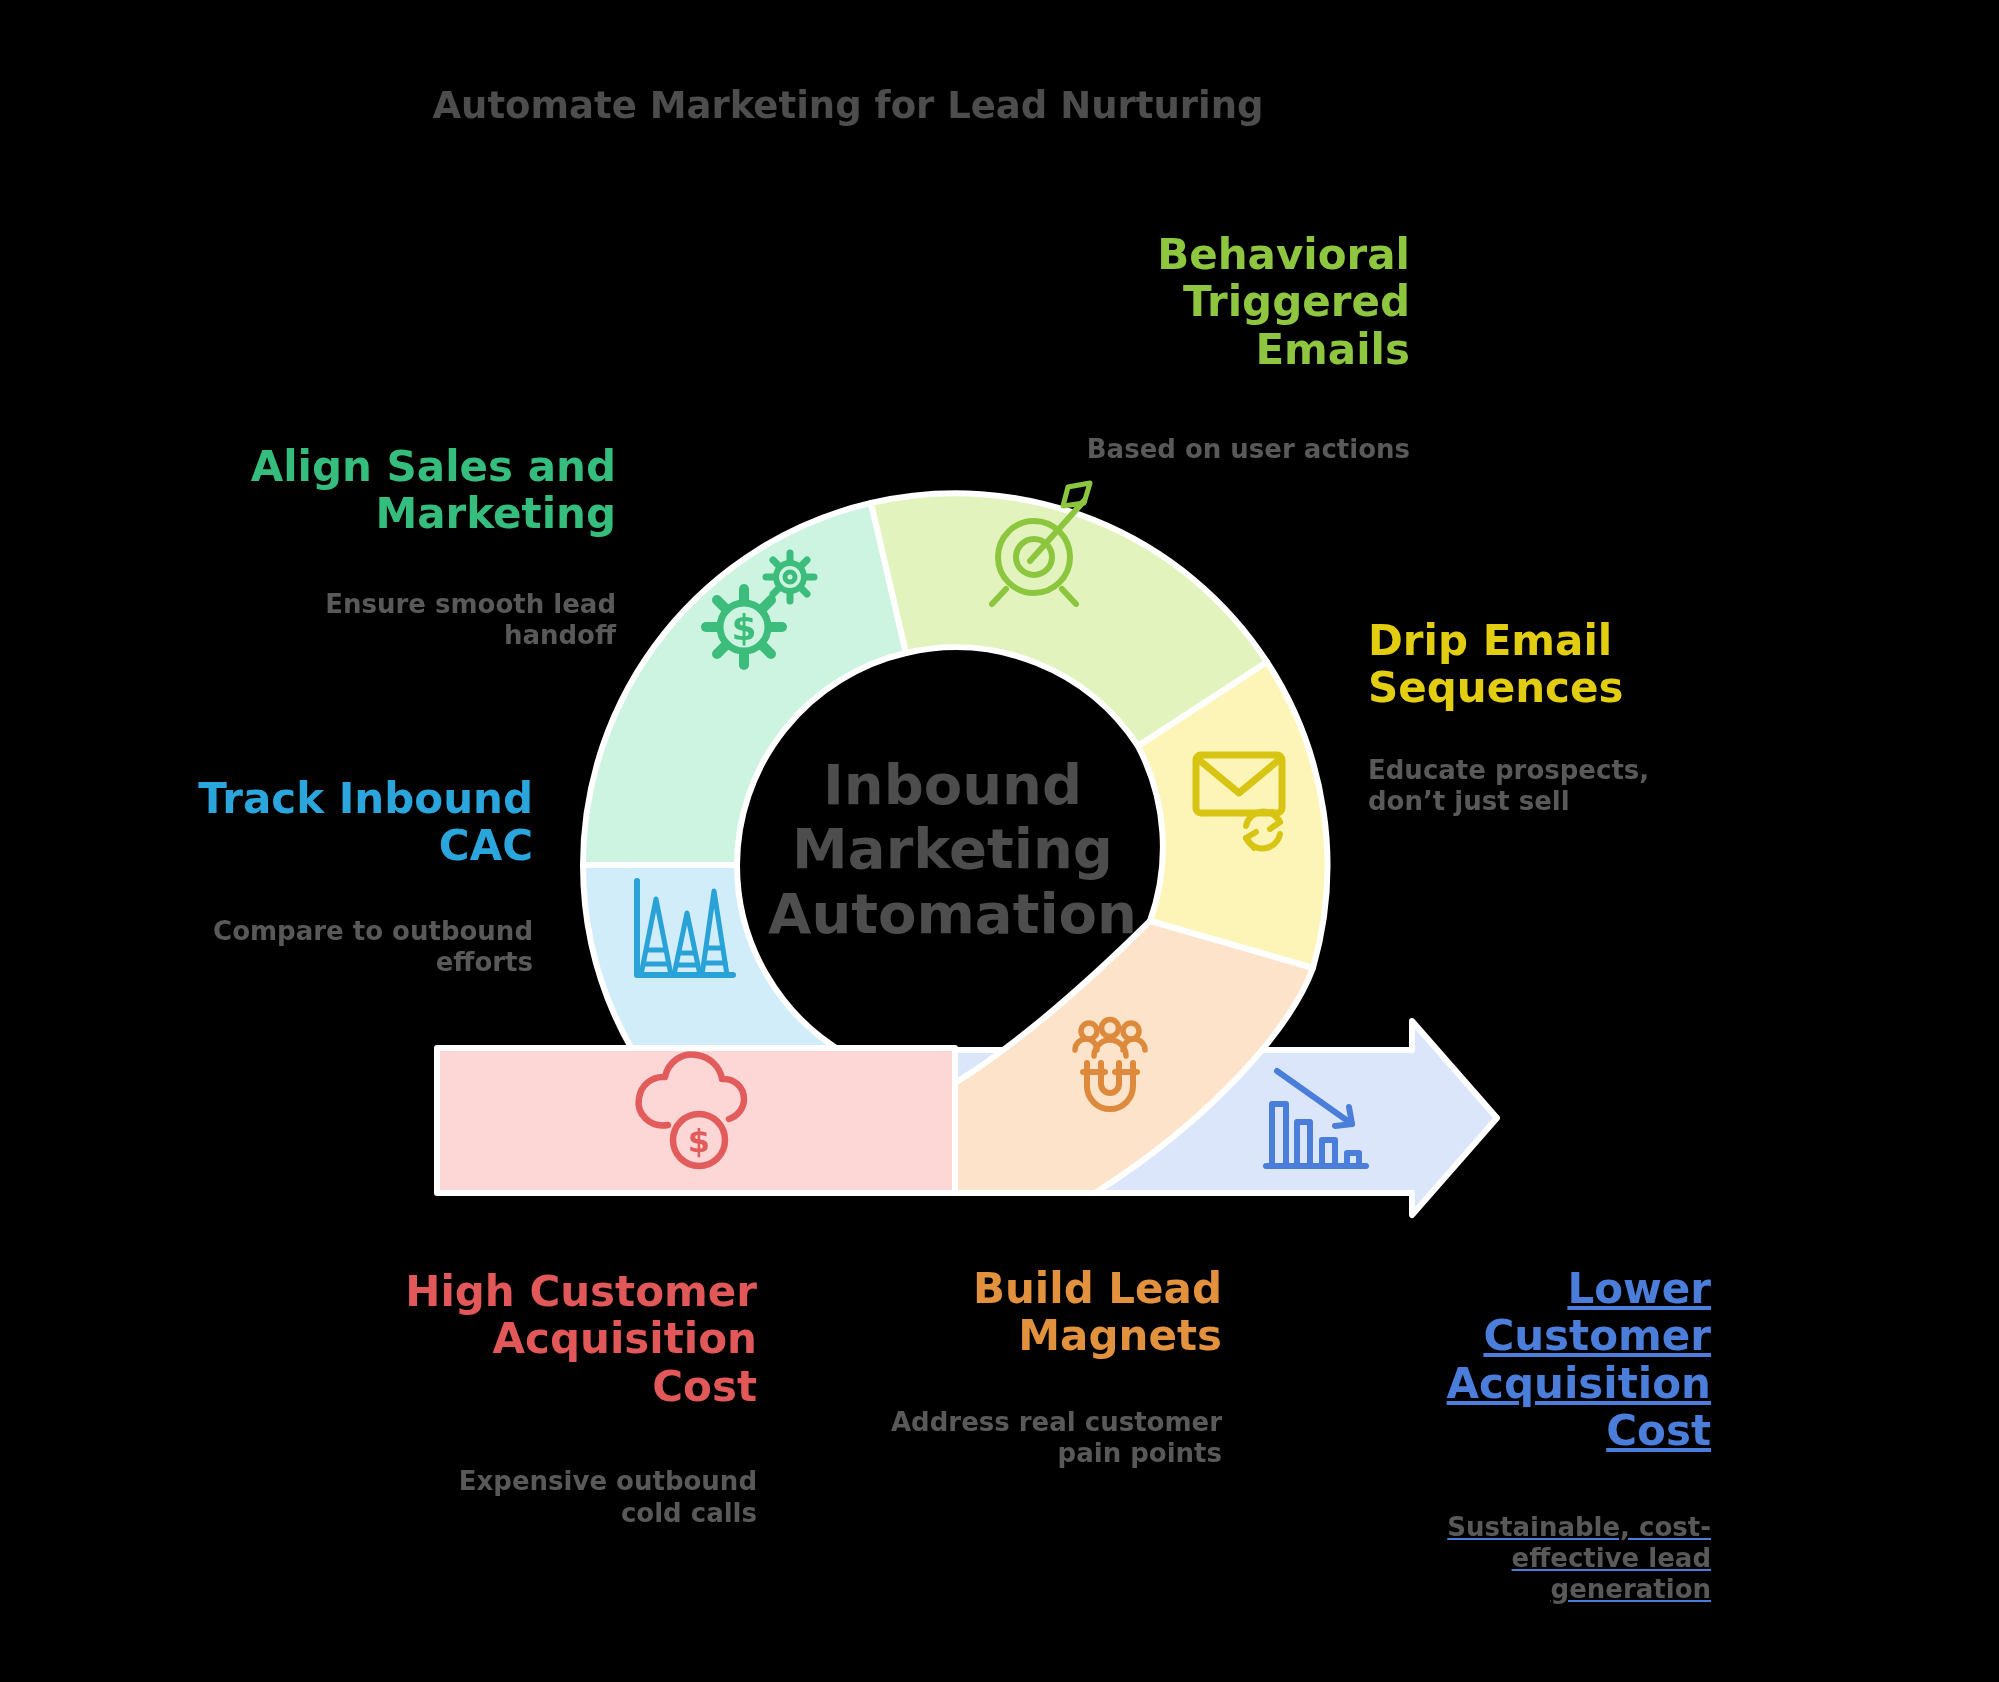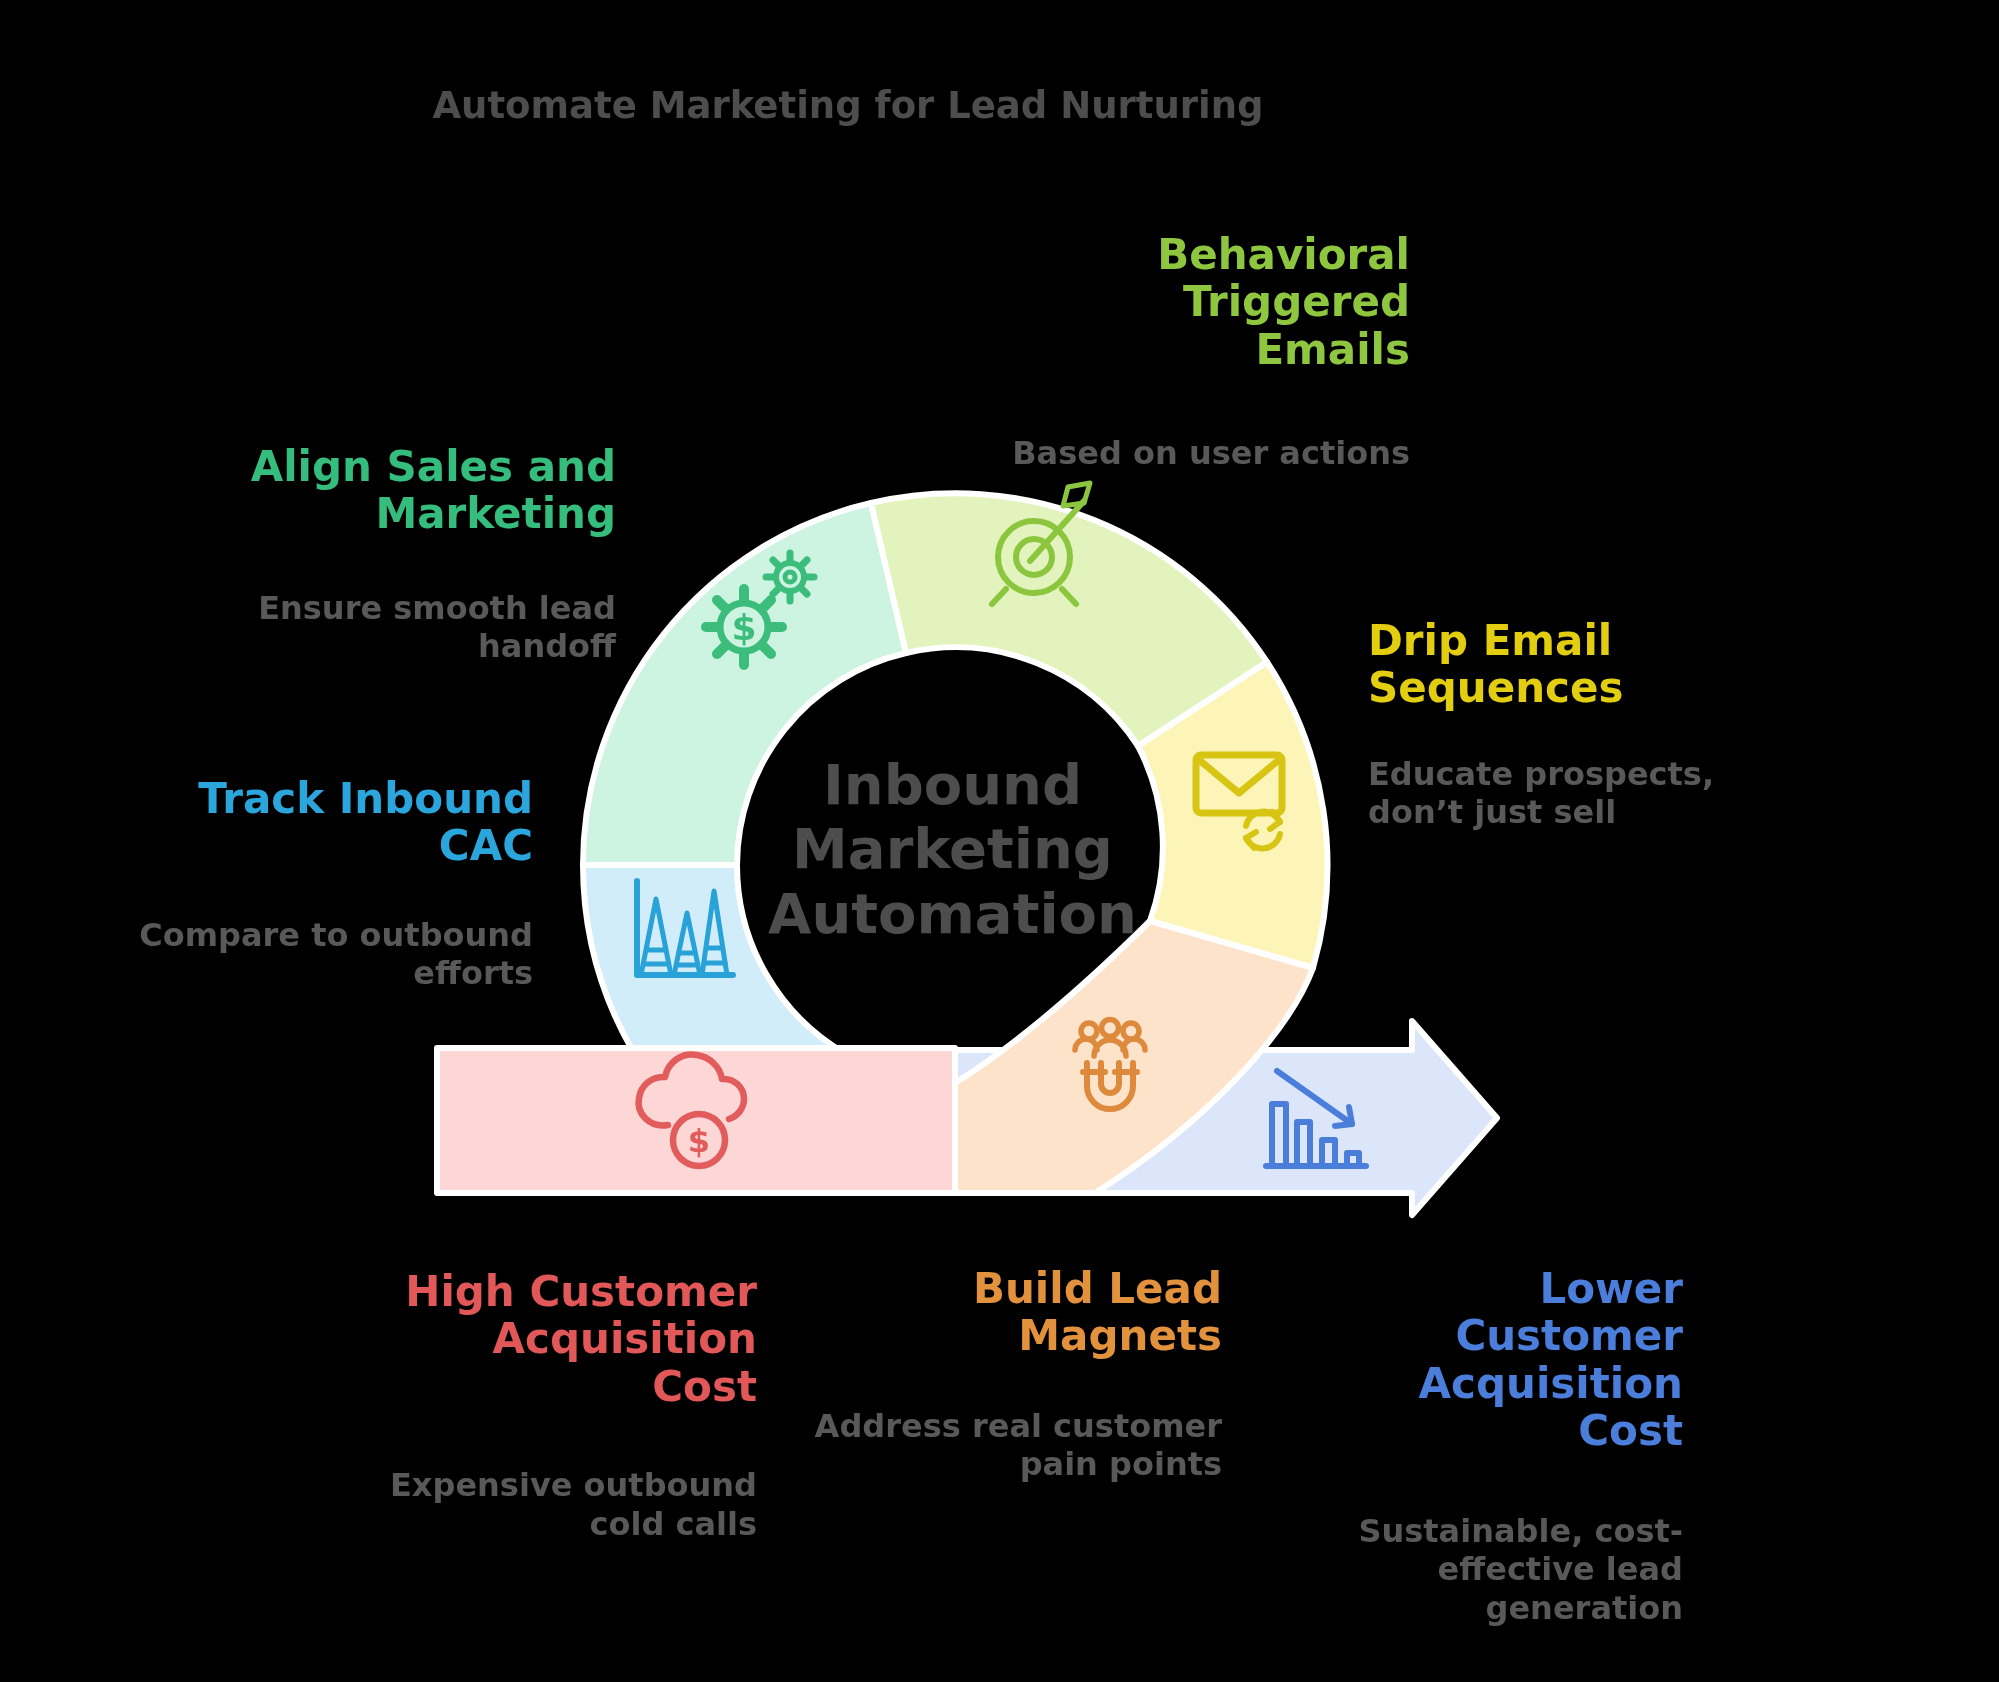--- a/index.html
+++ b/index.html
@@ -19,41 +19,41 @@
   .ic-mint{stroke:var(--mint_stroke);}   .ic-lime{stroke:var(--lime_stroke);}
   .ic-yellow{stroke:var(--yellow_stroke);} .ic-orange{stroke:var(--orange_stroke);}
   .ic-red{stroke:var(--pink_stroke);}    .ic-cyan{stroke:var(--cyan_stroke);}
   .ic-peri{stroke:var(--peri_stroke);}
   .tx-mint{fill:var(--mint_stroke);font-weight:bold;text-anchor:middle;font-family:"DejaVu Sans",sans-serif;}
   .tx-red{fill:var(--pink_stroke);font-weight:bold;text-anchor:middle;font-family:"DejaVu Sans",sans-serif;}
 
   
   .label{position:absolute;white-space:pre-line;}
   .label .h{font-weight:bold;font-size:42px;line-height:1.13;}
-  .label .s{font-weight:bold;font-size:32px;line-height:1.2;color:var(--gray_text);}
+  .label .s{font-weight:bold;font-size:26px;line-height:1.2;color:var(--gray_text);}
   .ta-c{text-align:right;} .ta-r{text-align:right;} .ta-l{text-align:left;}
 
   .page-title{position:absolute;left:0;top:84px;width:1696px;text-align:center;
               font-weight:bold;font-size:37px;color:var(--title_text);}
   .center-label{position:absolute;left:705px;top:753px;width:495px;text-align:center;
               font-weight:bold;font-size:56px;line-height:1.15;color:var(--title_text);white-space:pre-line;}
 
   .lbl-behavioral{left:960px;top:212px;width:450px;color:var(--lime_text);}
   .lbl-behavioral .s{margin-top:42px;}
   .lbl-align{left:116px;top:424px;width:500px;color:var(--green_text);}
   .lbl-align .s{margin-top:32px;}
   .lbl-drip{left:1368px;top:598px;width:480px;color:var(--yellow_text);}
   .lbl-drip .s{margin-top:24px;}
   .lbl-track{left:33px;top:756px;width:500px;color:var(--cyan_text);}
   .lbl-track .s{margin-top:27px;}
   .lbl-high{left:257px;top:1249px;width:500px;color:var(--red_text);}
   .lbl-high .s{margin-top:37px;}
   .lbl-build{left:722px;top:1246px;width:500px;color:var(--orange_text);}
   .lbl-build .s{margin-top:28px;}
-  .lbl-lower{left:1183px;top:1246px;width:500px;color:var(--blue_text);}
+  .lbl-lower{left:1211px;top:1246px;width:500px;color:var(--blue_text);text-decoration:underline;}
   .lbl-lower .s{margin-top:38px;}
 </style>
 </head>
 <body>
 
 <div class="stage">
 
   <svg class="diagram" width="1999" height="1682" viewBox="0 0 1999 1682">
 
     <path class="seg seg-peri" d="M 955,1050 L 1412,1050 L 1412,1021 L 1497,1118 L 1412,1215 L 1412,1193 L 955,1193 Z"></path>

